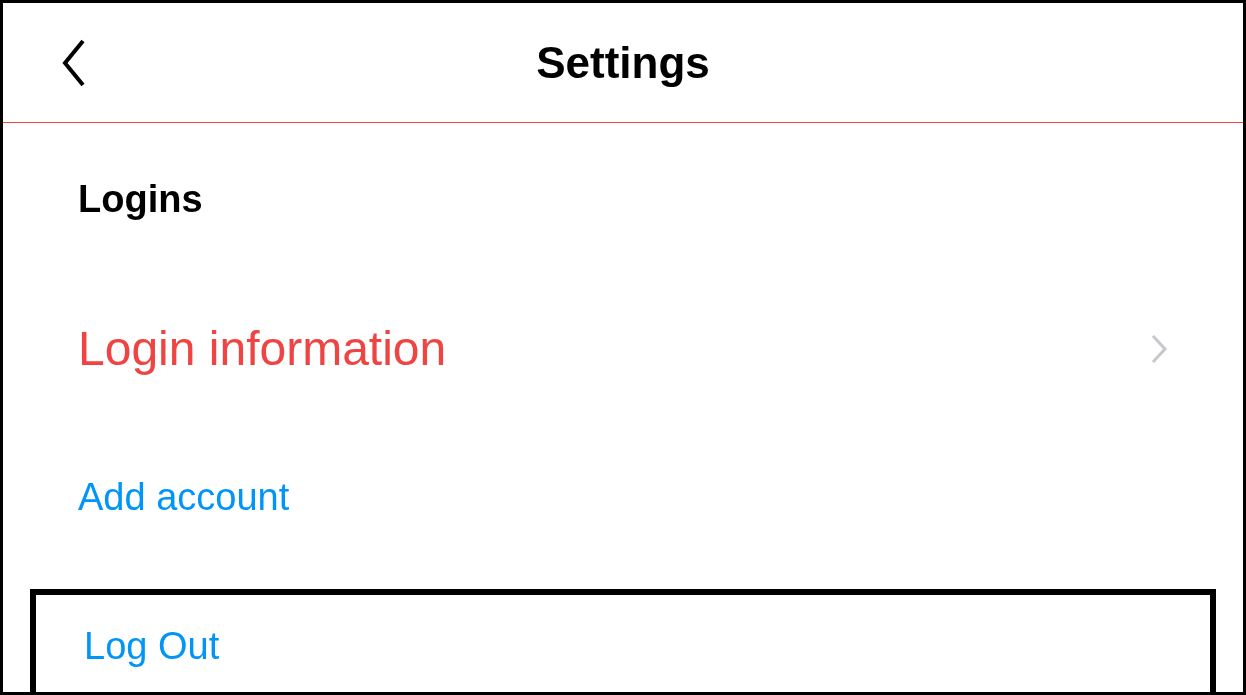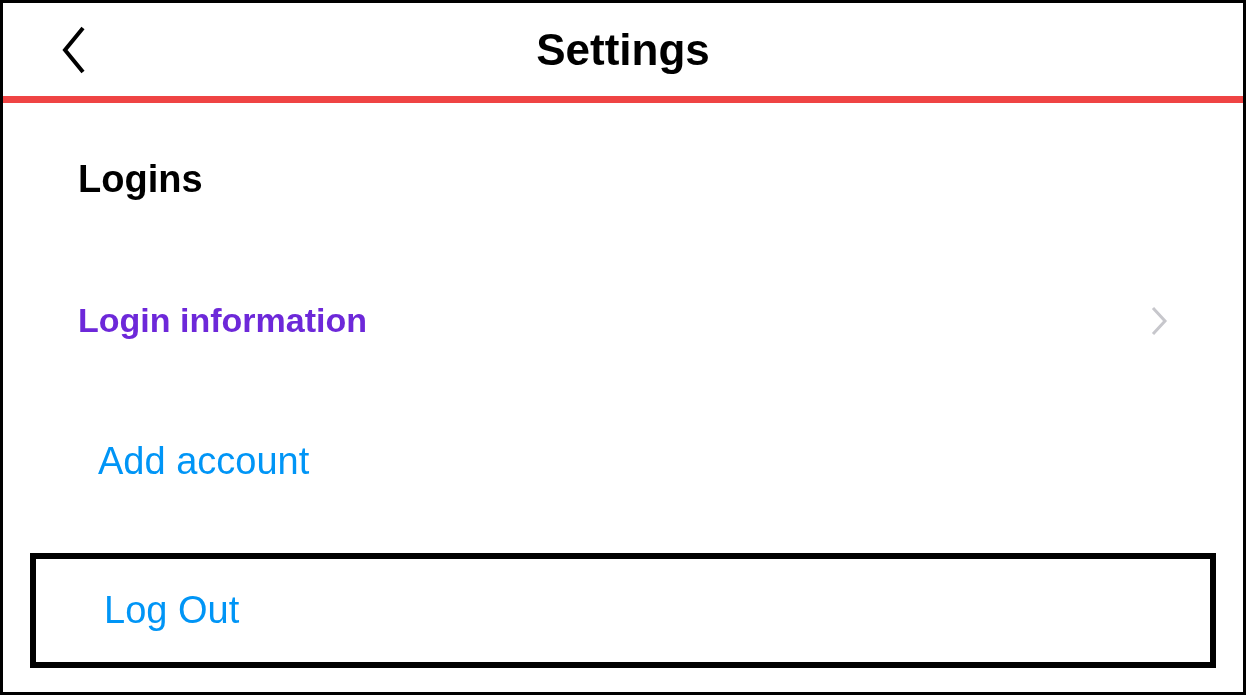--- a/index.html
+++ b/index.html
@@ -11,22 +11,22 @@
       font-family: -apple-system, BlinkMacSystemFont, "Segoe UI", Helvetica, Arial, sans-serif;
       background: #ffffff;
       width: 1246px;
       height: 695px;
       overflow: hidden;
       border: 3px solid #000;
     }
     .header {
       display: flex;
       align-items: center;
-      height: 100px;
-      border-bottom: 7px solid #ef4444;
+      height: 120px;
+      border-bottom: 1px solid #ef4444;
       position: relative;
       padding: 0 63px;
     }
     .back-button {
       position: absolute;
       left: 50px;
       top: 50%;
       transform: translateY(-50%);
       cursor: pointer;
       display: flex;
@@ -60,38 +60,37 @@
       margin-bottom: 100px;
     }
     .list-item {
       display: flex;
       align-items: center;
       justify-content: space-between;
       cursor: pointer;
       margin-bottom: 100px;
     }
     .list-item-label {
-      font-size: 34px;
-      font-weight: 700;
-      color: #6d28d9;
+      font-size: 48px;
+      font-weight: 400;
+      color: #ef4444;
     }
     .chevron-right {
       width: 18px;
       height: 32px;
       stroke: #c7c7cc;
       stroke-width: 3;
       fill: none;
     }
     .link-item {
       font-size: 38px;
       font-weight: 400;
       color: #0095f6;
       cursor: pointer;
       margin-bottom: 70px;
-      margin-left: 20px;
     }
     .highlighted-row {
       border: 6px solid #000;
       margin-left: -48px;
       margin-right: -48px;
       padding: 30px 48px 30px 48px;
       margin-bottom: 0;
     }
     .highlighted-row .link-item {
       margin-bottom: 0;

